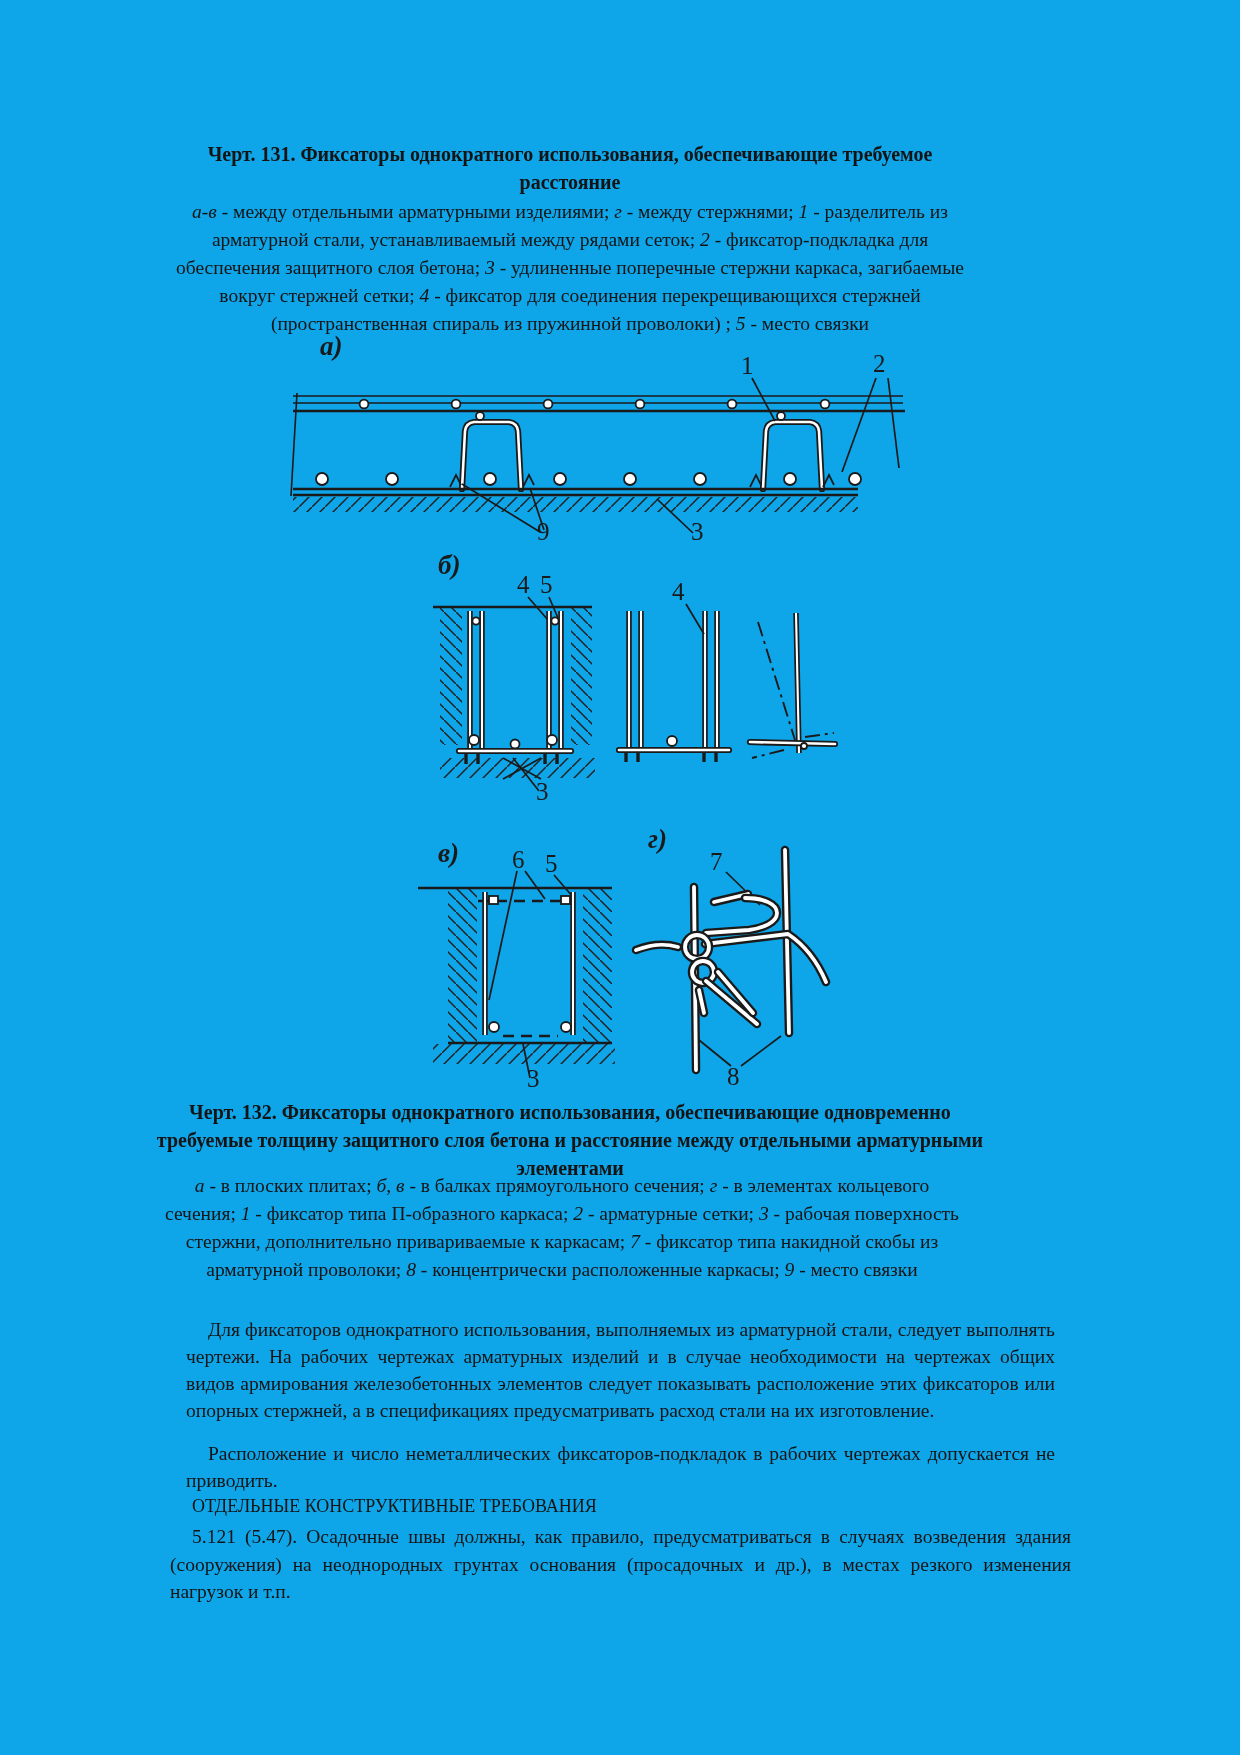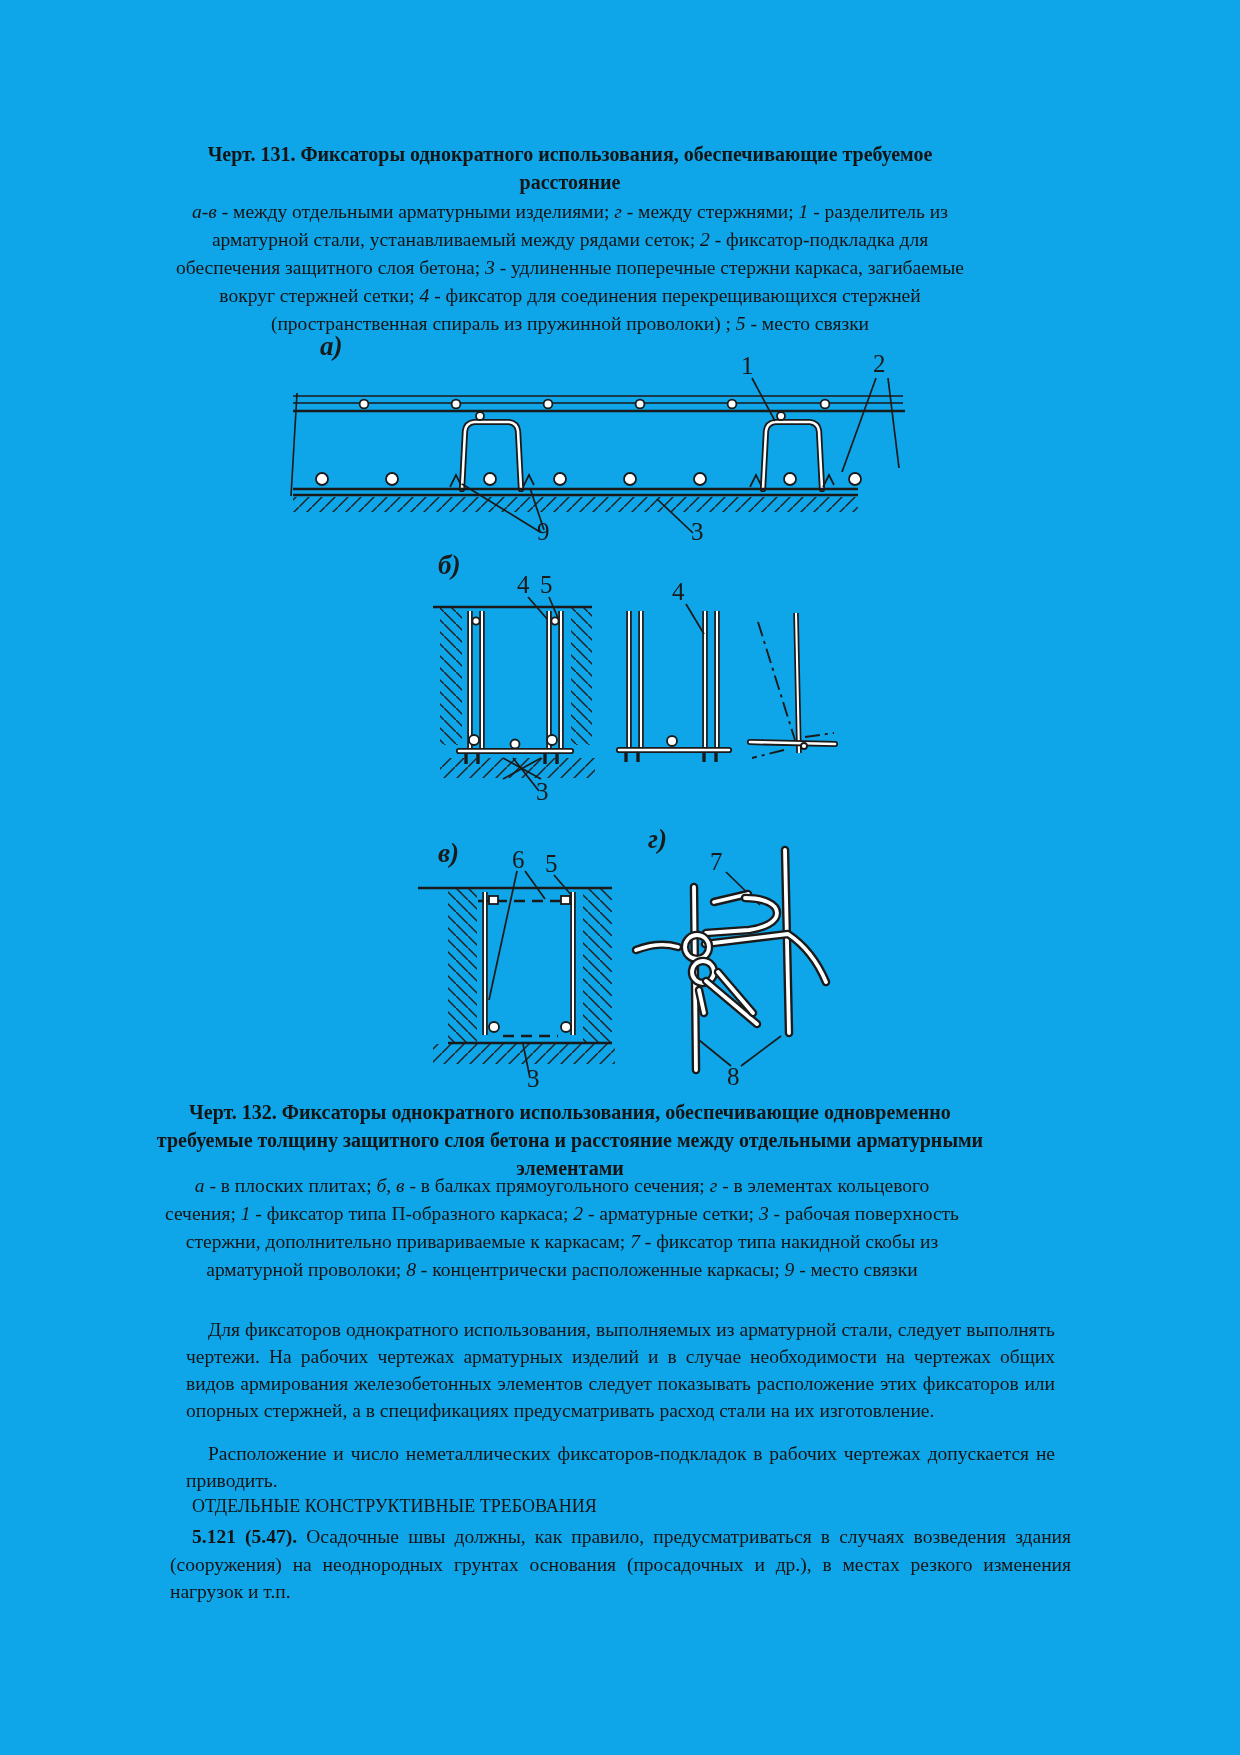--- a/index.html
+++ b/index.html
@@ -6,21 +6,21 @@
   .page{position:relative;width:1240px;height:1755px;background:#0ea5e9;
         font-family:"Liberation Serif",serif;color:#141414;overflow:hidden;}
   .abs{position:absolute;}
   .cap{font-weight:bold;font-size:20px;line-height:28px;text-align:center;}
   .legend{font-size:19.5px;line-height:28px;text-align:center;}
   .it{font-style:italic;text-align:right;}
   .bodytxt{font-size:19.5px;line-height:27px;text-align:justify;margin:16px;}
   p.bodytxt{text-indent:22px;}
   .heading{font-size:18px;line-height:24px;margin:0;text-indent:22px;}
   .clause{font-size:19.5px;line-height:27.5px;text-align:justify;margin:5px 0 0 0;text-indent:22px;}
-  .clause b{font-weight:bold;}
+  .clause b{font-weight:normal;}
   
   .ln{stroke:#1a1a1a;stroke-width:1.6;}
   .ln2{stroke:#1a1a1a;stroke-width:2.3;}
   .ldr{stroke:#1a1a1a;stroke-width:1.7;fill:none;}
   .to{fill:none;stroke:#1a1a1a;stroke-width:8.5;stroke-linecap:round;stroke-linejoin:round;}
   .ti{fill:none;stroke:#ffffff;stroke-width:3.8;stroke-linecap:round;stroke-linejoin:round;}
   .to2{fill:none;stroke:#1a1a1a;stroke-width:6.2;stroke-linecap:round;stroke-linejoin:round;}
   .ti2{fill:none;stroke:#ffffff;stroke-width:2.6;stroke-linecap:round;stroke-linejoin:round;}
   .to3{fill:none;stroke:#1a1a1a;stroke-width:5.5;stroke-linecap:butt;}
   .ti3{fill:none;stroke:#ffffff;stroke-width:2.1;stroke-linecap:butt;}

